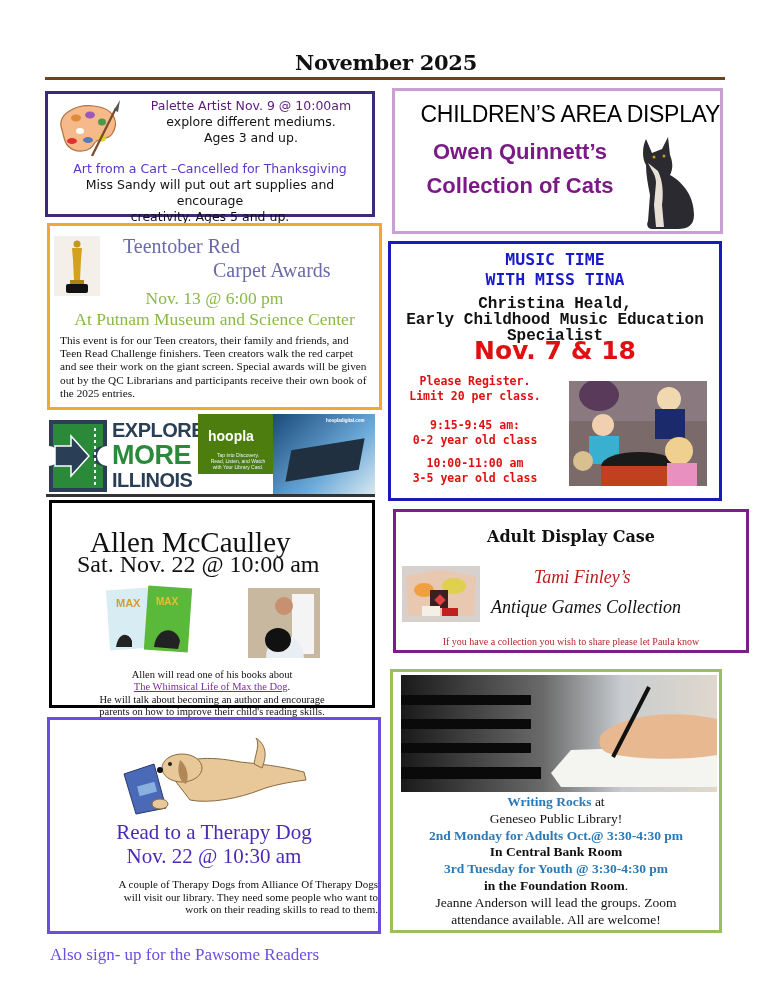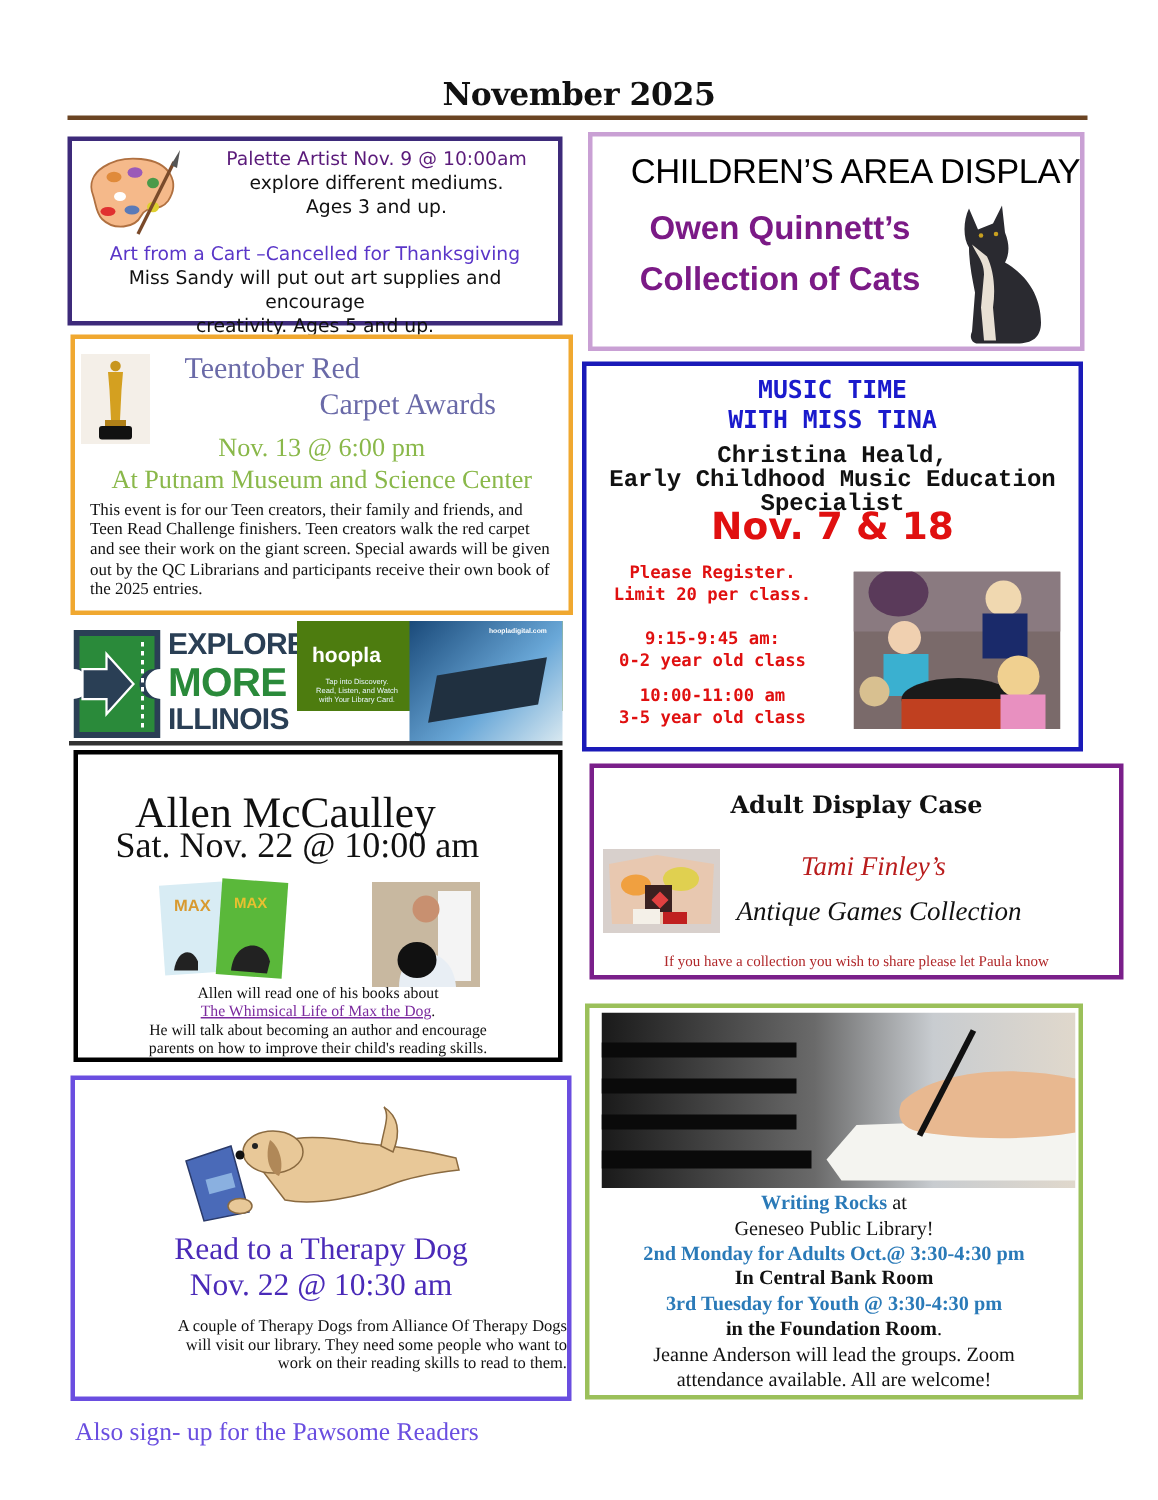--- a/index.html
+++ b/index.html
@@ -43,21 +43,21 @@
   #b4 .red { position: absolute; left: 4px; width: 160px; text-align: center; font-family: "DejaVu Sans Mono", monospace; font-weight: bold; font-size: 11.5px; line-height: 15px; color: #e01010; }
   #b4 .photo { position: absolute; left: 178px; top: 137px; width: 138px; height: 105px; }
 
   
   #banner { position: absolute; left: 46px; top: 414px; width: 329px; height: 83px; }
 
   
   #b5 { left: 49px; top: 500px; width: 326px; height: 208px; border: 3px solid #000; }
   #b5 .name { position: absolute; left: 38px; top: 10px; font-size: 29px; color: #111; margin-top: 13px; }
   #b5 .when { position: absolute; left: 25px; top: 48px; font-size: 24px; color: #111; }
-  #b5 .desc { position: absolute; left: 0; right: 0; top: 154px; text-align: center; font-size: 10.5px; line-height: 12.3px; color: #111; }
+  #b5 .desc { position: absolute; left: 0; right: 0; top: 166px; text-align: center; font-size: 10.5px; line-height: 12.3px; color: #111; }
   #b5 .desc a { color: #7b2a9e; text-decoration: underline; }
   #b5 .books { position: absolute; left: 54px; top: 82px; width: 90px; height: 70px; }
   #b5 .author { position: absolute; left: 196px; top: 85px; width: 72px; height: 70px; }
 
   
   #b6 { left: 393px; top: 509px; width: 356px; height: 144px; border: 3px solid #7a1f8a; }
   #b6 .h { position: absolute; left: 0; right: 0; top: 15px; text-align: center; font-family: "DejaVu Serif", serif; font-weight: bold; font-size: 16px; color: #111; }
   #b6 .s1 { position: absolute; left: 138px; top: 55px; font-family: "Liberation Serif", serif; font-style: italic; font-size: 18px; color: #b91c1c; }
   #b6 .s2 { position: absolute; left: 95px; top: 85px; font-family: "Liberation Serif", serif; font-style: italic; font-size: 18px; color: #111; }
   #b6 .note { position: absolute; left: 0; right: 0; top: 124px; text-align: center; font-size: 10px; color: #b0282a; }

